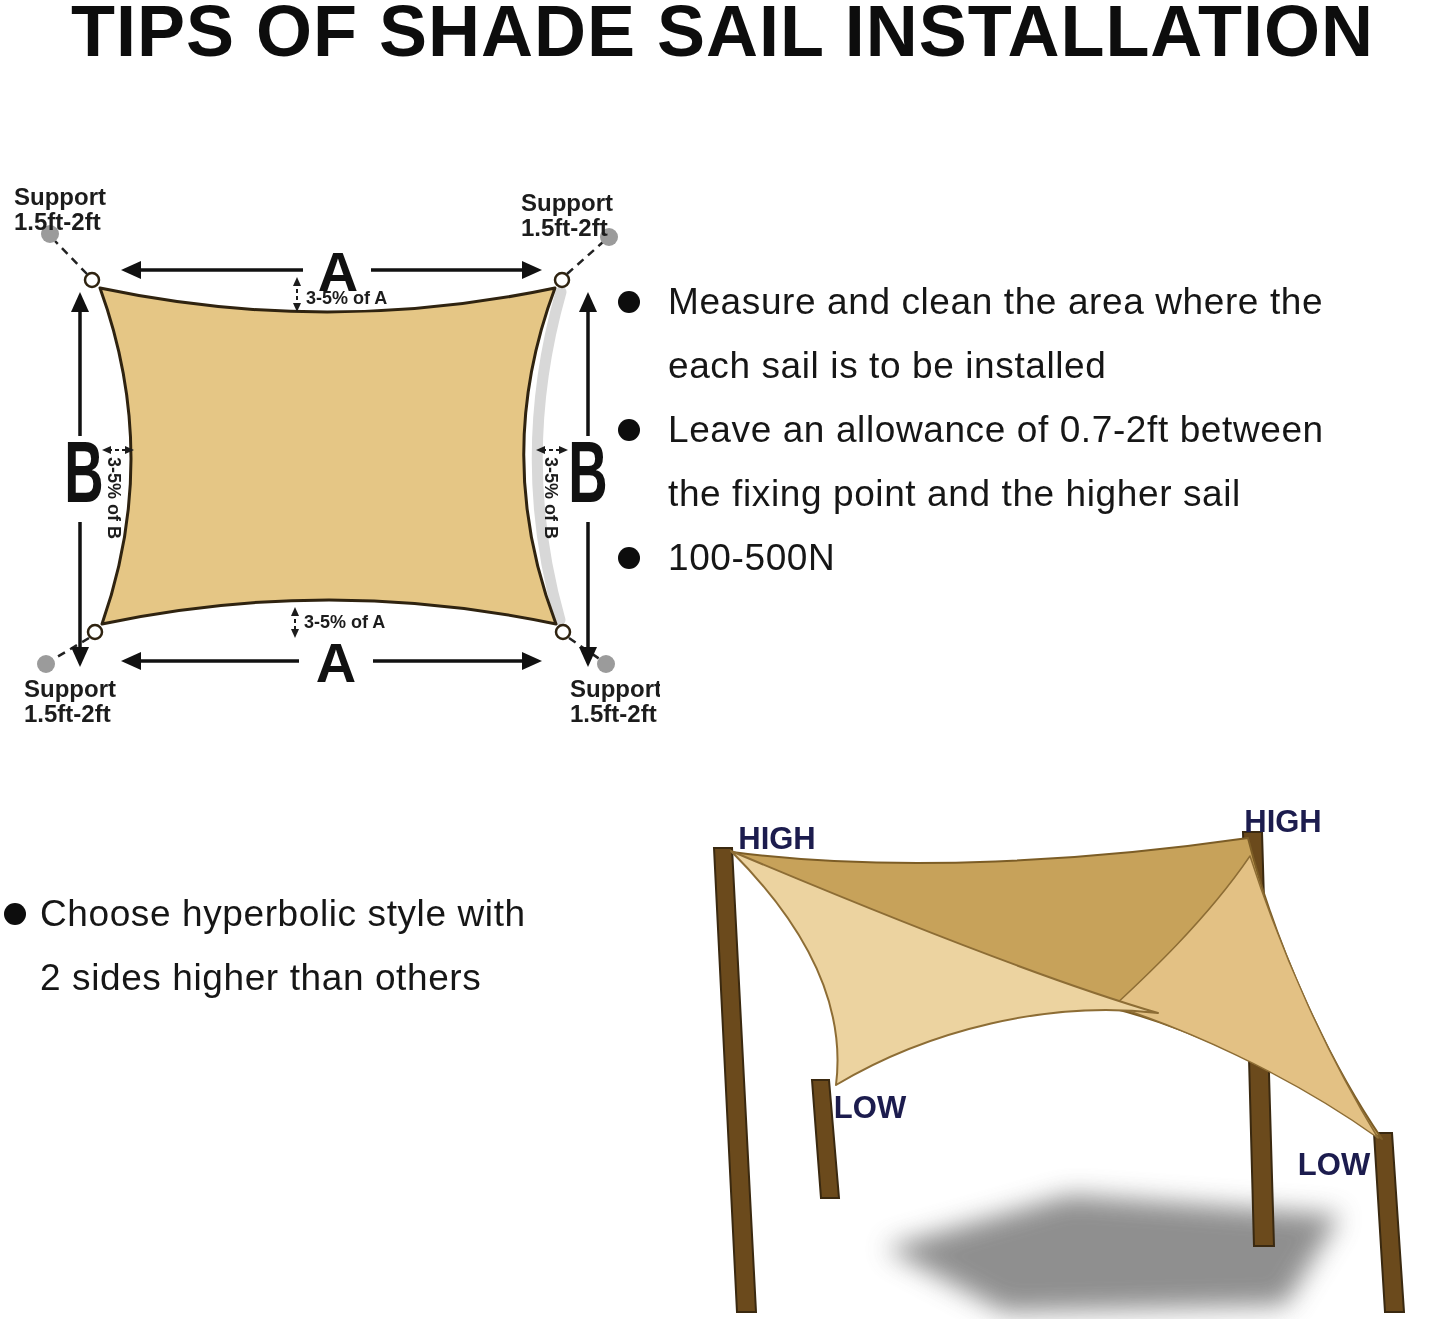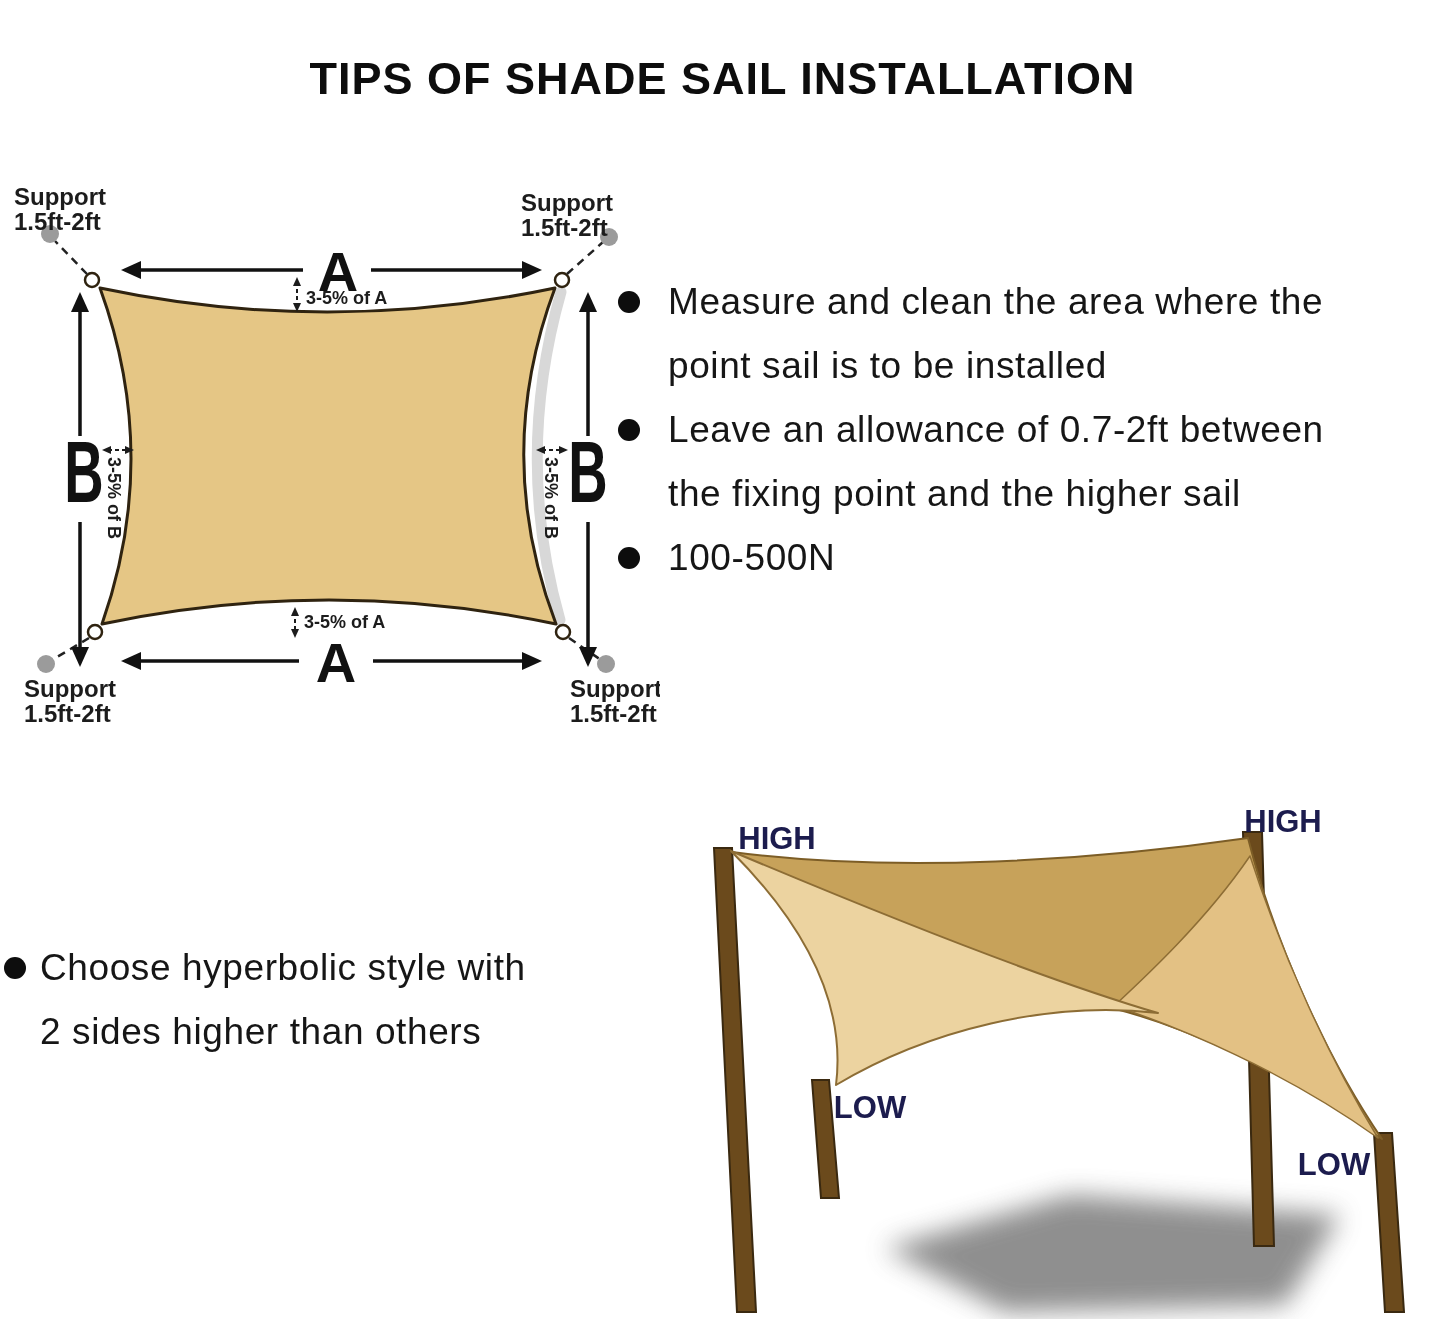--- a/index.html
+++ b/index.html
@@ -1,19 +1,19 @@
 <!DOCTYPE html>
 <html><head>
 <meta charset="utf-8">
 <style>
   html,body{margin:0;padding:0;background:#ffffff;}
   .canvas{position:relative;width:1445px;height:1319px;background:#ffffff;overflow:hidden;
           font-family:"Liberation Sans", sans-serif;}
   .page-title{position:absolute;left:0;top:0;width:1445px;text-align:center;
-              font-size:45px;font-weight:bold;letter-spacing:1px;color:#0d0d0d;line-height:62px;margin-top:48px;}
+              font-size:72px;font-weight:bold;letter-spacing:1px;color:#0d0d0d;line-height:62px;}
   .list{position:absolute;font-size:37px;line-height:64px;letter-spacing:0.6px;color:#161616;}
   .tip{display:flex;}
   .dot{flex:0 0 auto;width:22px;height:22px;border-radius:50%;background:#0d0d0d;margin-top:21px;}
   .list-right .dot{margin-right:28px;}
   .list-left  .dot{margin-right:14px;}
   svg{position:absolute;}
   text{font-family:"Liberation Sans", sans-serif;}
   .dimletter{font-weight:bold;fill:#111111;}
   .smalllab{font-size:18px;font-weight:bold;fill:#1c1c1c;}
   .supportlab{font-size:24px;font-weight:bold;fill:#1c1c1c;}
@@ -101,39 +101,39 @@
     <text class="supportlab" x="24" y="722">1.5ft-2ft</text>
     <text class="supportlab" x="570" y="697">Support</text>
     <text class="supportlab" x="570" y="722">1.5ft-2ft</text>
   </svg>
 
   <div class="list list-right" style="left:618px;top:270px;width:795px;">
     <div class="tip">
       <span class="dot"></span>
       <div>
         <div>Measure and clean the area where the</div>
-        <div>point sail is to be installed</div>
+        <div>each sail is to be installed</div>
       </div>
     </div>
     <div class="tip">
       <span class="dot"></span>
       <div>
         <div>Leave an allowance of 0.7-2ft between</div>
         <div>the fixing point and the higher sail</div>
       </div>
     </div>
     <div class="tip">
       <span class="dot"></span>
       <div>
         <div>100-500N</div>
       </div>
     </div>
   </div>
 
-  <div class="list list-left" style="left:4px;top:936px;width:640px;">
+  <div class="list list-left" style="left:4px;top:882px;width:640px;">
     <div class="tip">
       <span class="dot"></span>
       <div>
         <div>Choose hyperbolic style with</div>
         <div>2 sides higher than others</div>
       </div>
     </div>
   </div>
 
   <svg style="left:650px;top:770px;" width="795" height="549" viewBox="650 770 795 549">

